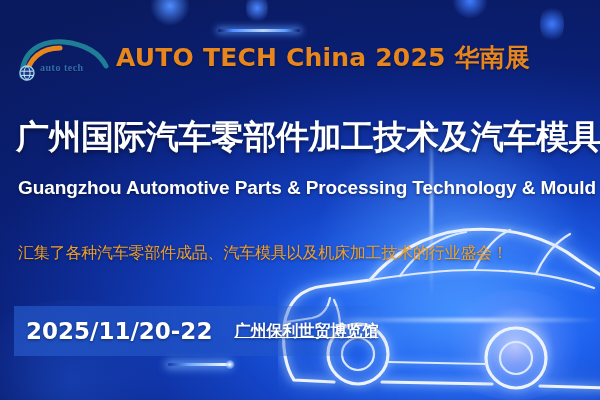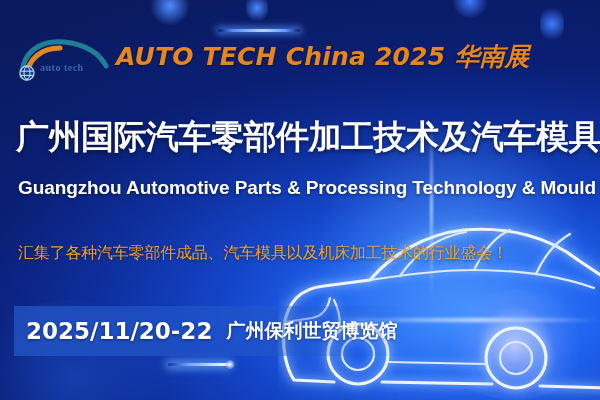--- a/index.html
+++ b/index.html
@@ -45,45 +45,45 @@
            filter:drop-shadow(0 0 4px rgba(180,215,255,.95)) drop-shadow(0 0 10px rgba(110,170,255,.8));}
   .carline-thin{fill:none;stroke:#dce9ff;stroke-width:2.2;stroke-linecap:round;stroke-linejoin:round;
            filter:drop-shadow(0 0 4px rgba(170,210,255,.9));}
   
   #logo{position:absolute;left:14px;top:36px;width:98px;height:46px;}
   #logo svg{width:100%;height:100%;display:block;}
   .logo-word{position:absolute;left:26px;top:26px;font-family:"Liberation Serif","DejaVu Serif",serif;
       font-weight:bold;font-size:10px;color:#2f6fae;letter-spacing:.5px;
       text-shadow:0 1px 0 rgba(0,0,0,.35);white-space:nowrap;}
   
-  #brand-line{position:absolute;left:116px;top:41px;height:32px;display:flex;align-items:flex-end;font-style:italic;}
+  #brand-line{position:absolute;left:116px;top:41px;height:32px;display:flex;align-items:flex-start;}
   #brand-line .brand-text{
       font-family:"DejaVu Sans","Liberation Sans",sans-serif;font-weight:bold;font-size:25px;
       color:#e8861e;letter-spacing:.2px;white-space:nowrap;
       text-shadow:0 1px 2px rgba(0,0,0,.45);}
   #title-cn{position:absolute;left:16px;top:117px;width:572px;
       font-family:"DejaVu Sans","Liberation Sans",sans-serif;font-weight:bold;
       font-size:33px;line-height:40px;color:#ffffff;letter-spacing:-0.5px;white-space:nowrap;
       text-shadow:0 2px 4px rgba(0,0,0,.5);}
   #title-en{position:absolute;left:18px;top:177px;
       font-family:"Liberation Sans","DejaVu Sans",sans-serif;font-weight:bold;
       font-size:19px;color:#ffffff;letter-spacing:-0.1px;white-space:nowrap;
       text-shadow:0 1px 3px rgba(0,0,0,.5);}
   #tagline{position:absolute;left:18px;top:243px;
       font-family:"DejaVu Sans","Liberation Sans",sans-serif;font-weight:normal;
       font-size:16px;color:#f0a02a;letter-spacing:-0.2px;white-space:nowrap;
       text-shadow:0 1px 3px rgba(0,0,0,.45);}
   
   #date-bar{position:absolute;left:14px;top:306px;height:50px;
-      display:flex;align-items:center;gap:14px;padding:0 18px 0 12px;
+      display:flex;align-items:center;gap:22px;padding:0 18px 0 12px;
       background:linear-gradient(90deg,rgba(40,95,210,.62) 0%,rgba(36,88,200,.52) 62%,rgba(34,84,195,0) 100%);}
   #date-bar .date-text{font-family:"DejaVu Sans","Liberation Sans",sans-serif;font-weight:bold;
       font-size:23px;color:#ffffff;white-space:nowrap;text-shadow:0 1px 3px rgba(0,0,0,.45);}
   #date-bar .venue-text{font-family:"DejaVu Sans","Liberation Sans",sans-serif;font-weight:bold;
-      font-size:19px;color:#ffffff;white-space:nowrap;text-shadow:0 1px 3px rgba(0,0,0,.45);}
+      font-size:16px;color:#ffffff;white-space:nowrap;text-shadow:0 1px 3px rgba(0,0,0,.45);text-decoration:underline;}
 </style>
 </head>
 <body>
 
 <div id="banner">
 
   <div class="glowblob b1"></div>
   <div class="glowblob b2"></div>
   <div class="glowblob b3"></div>
   <div class="glowblob b4"></div>

